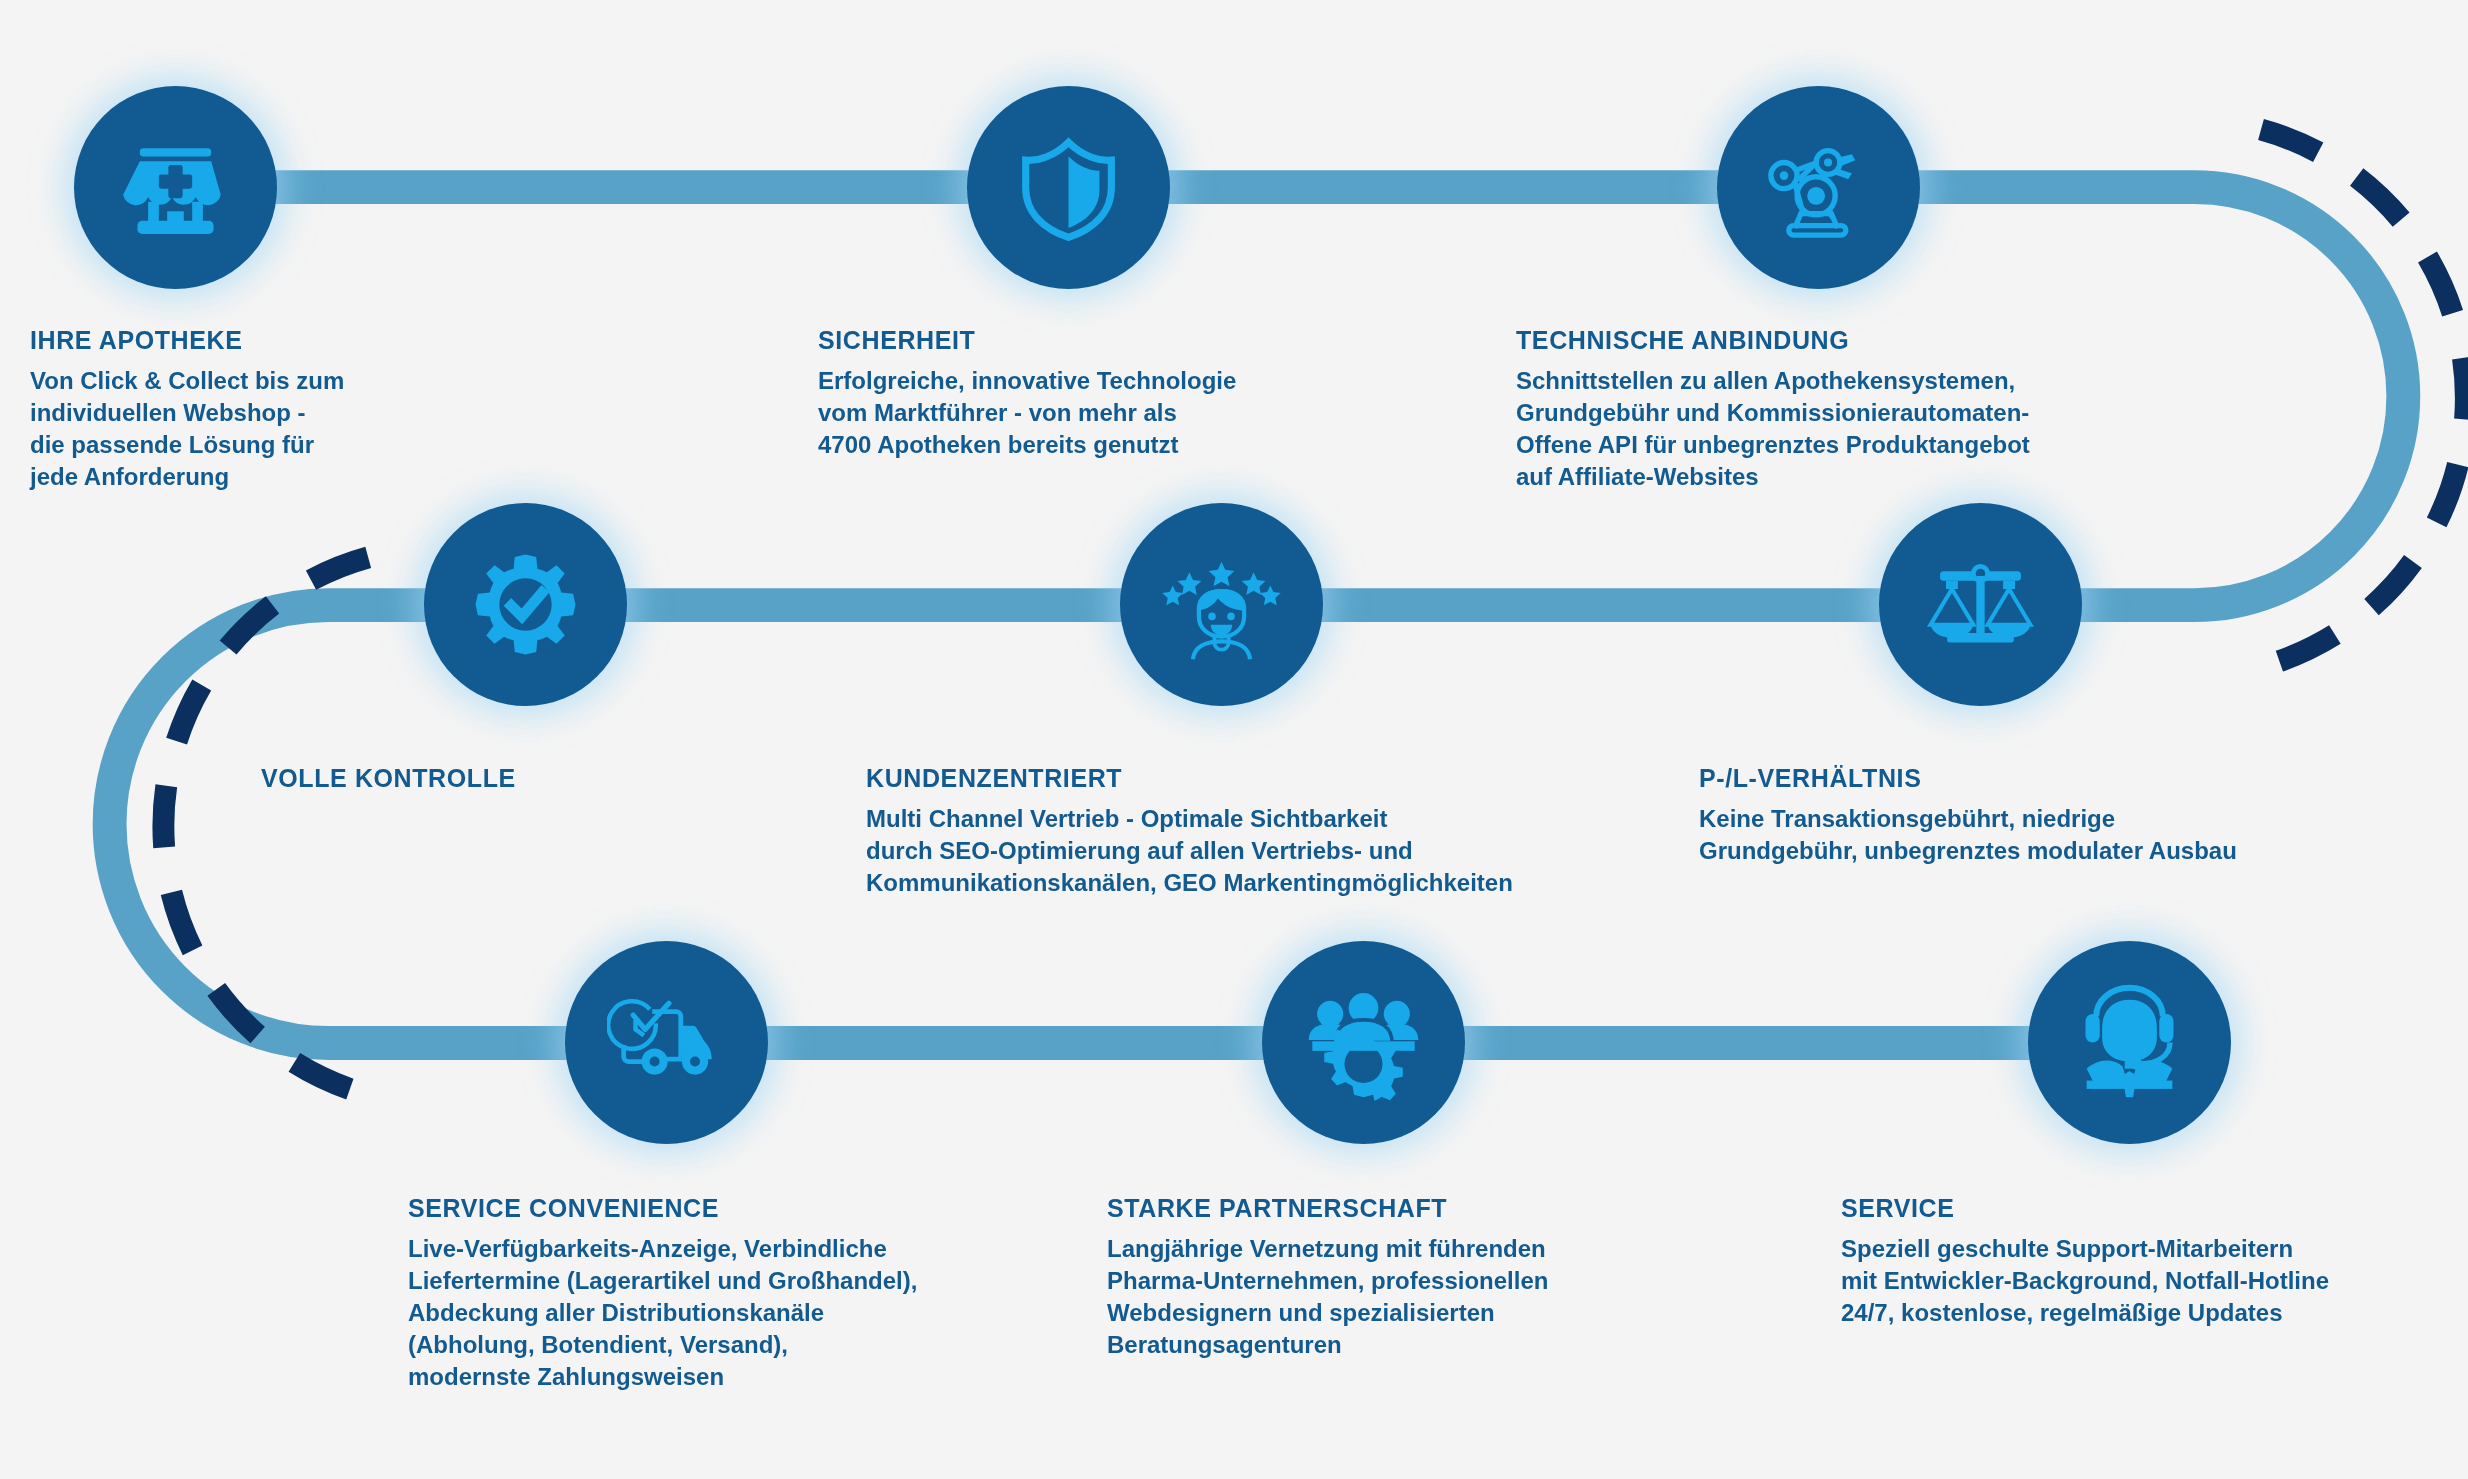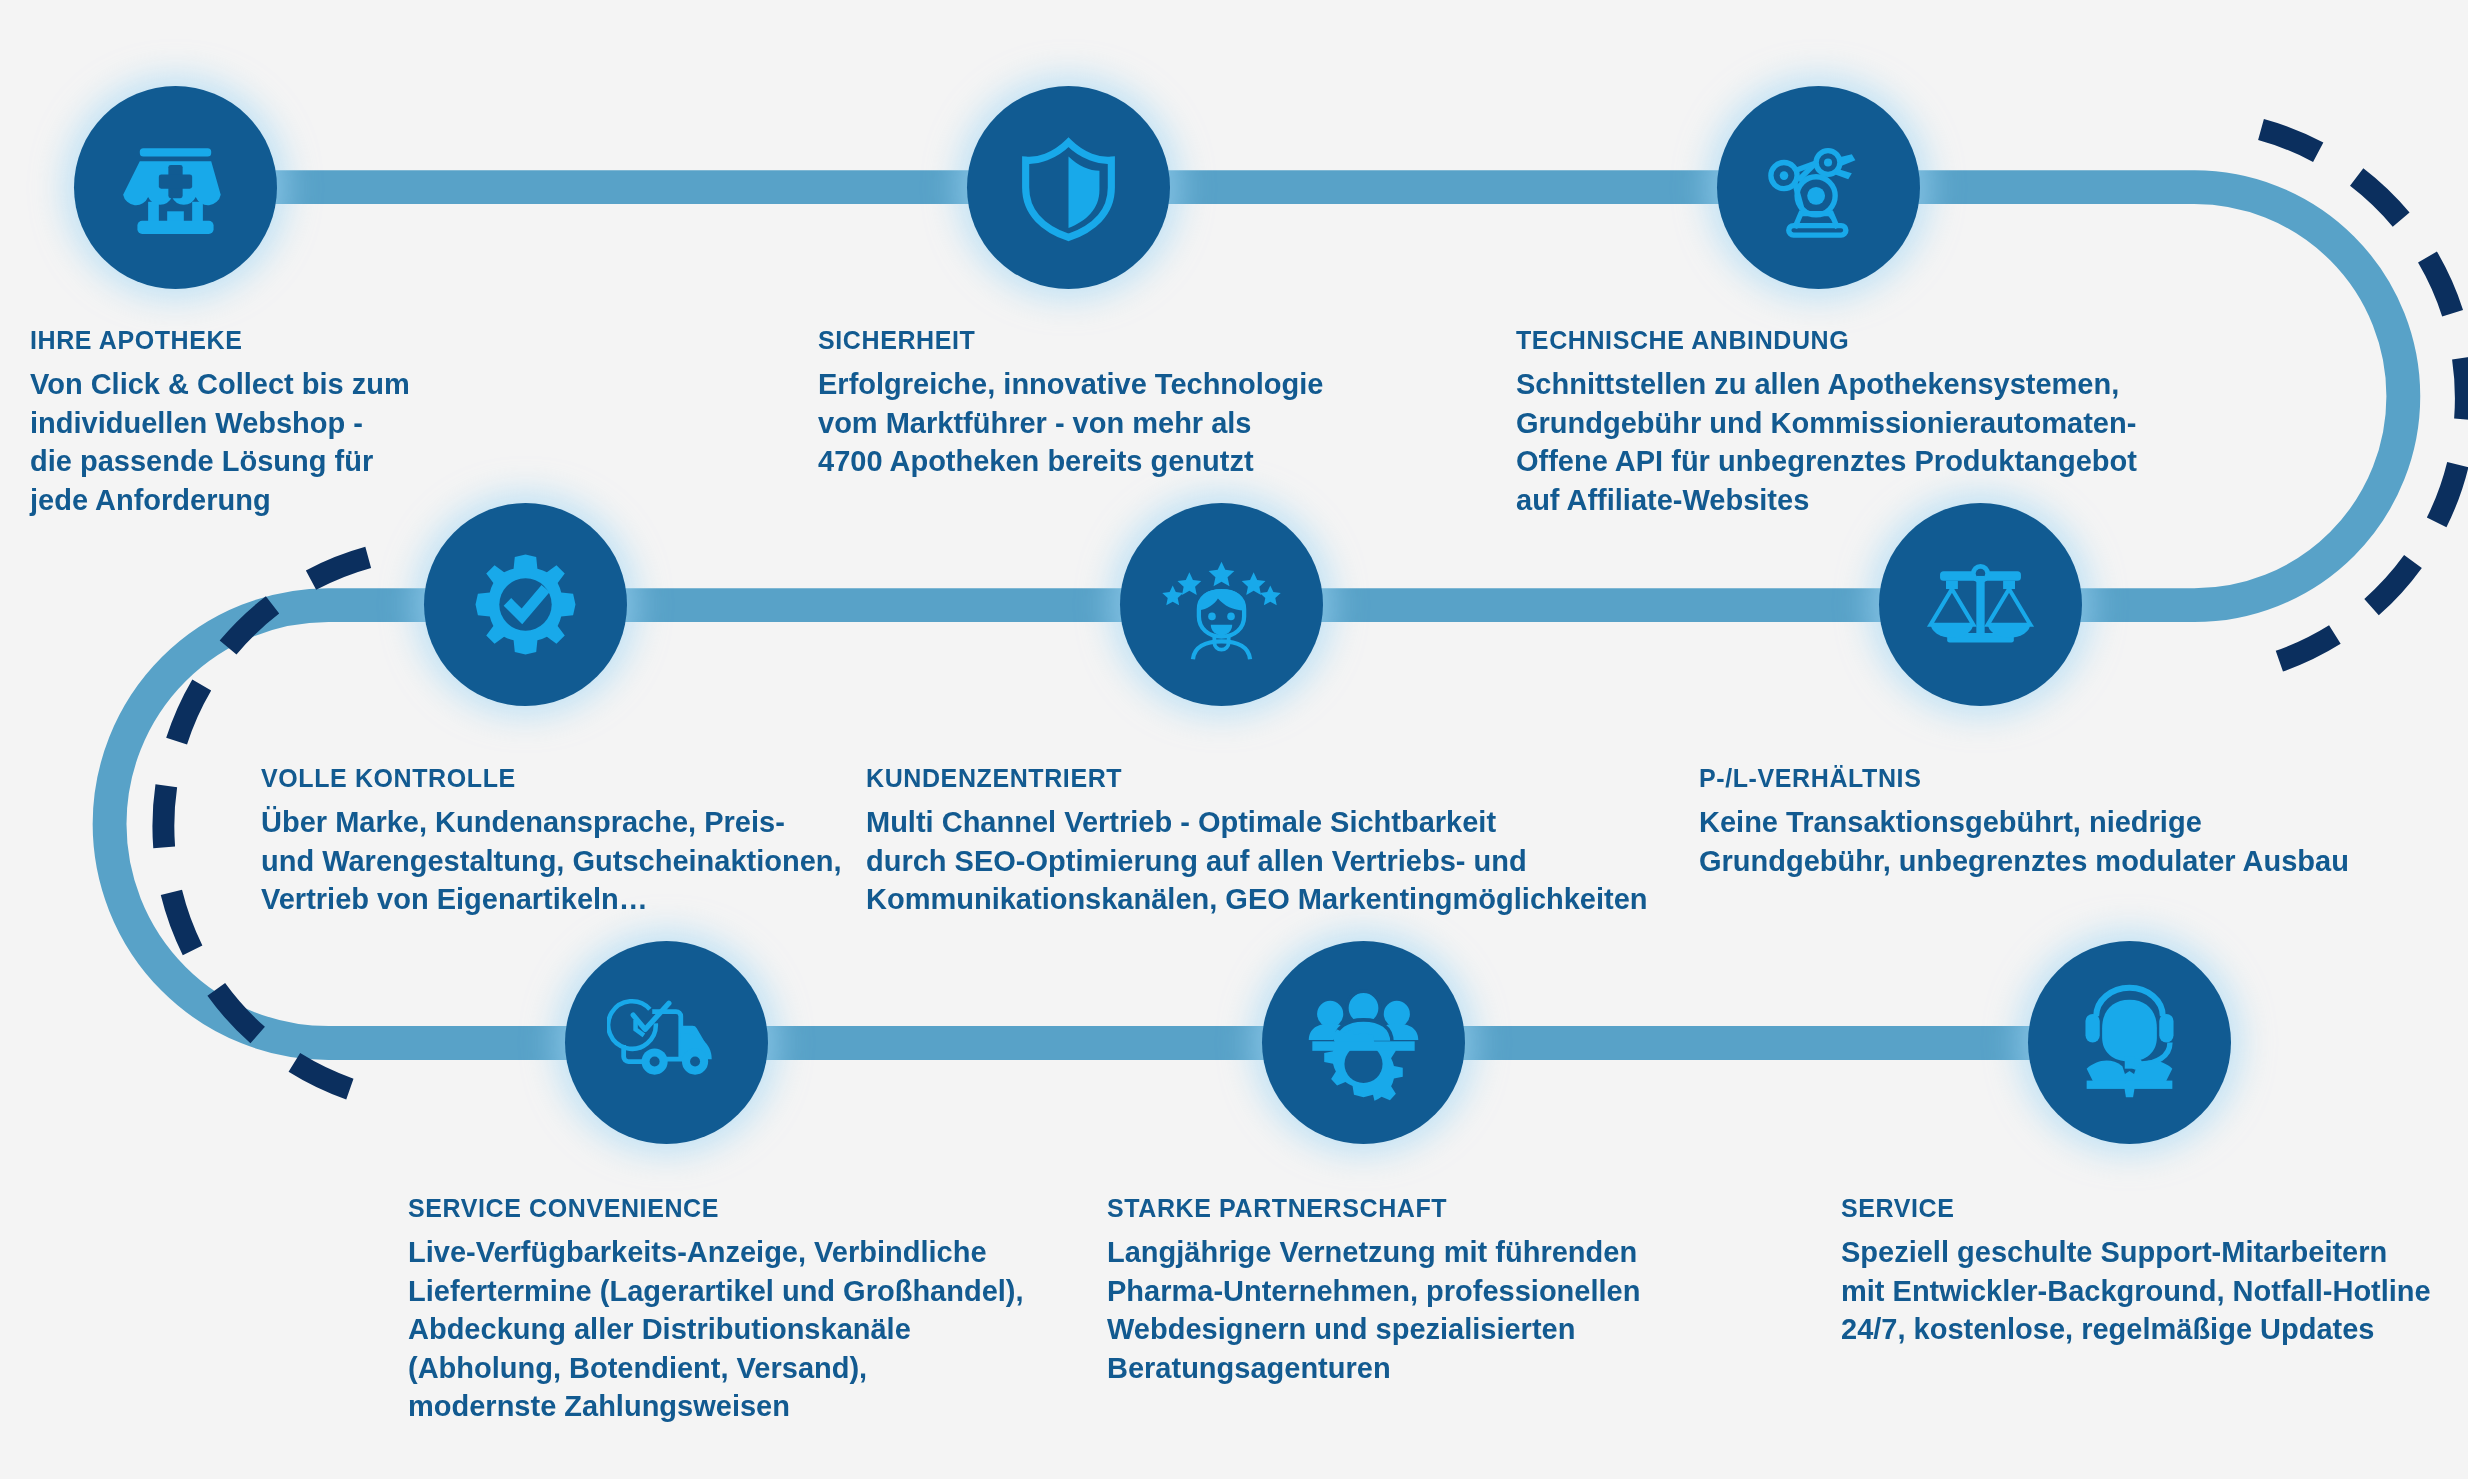--- a/index.html
+++ b/index.html
@@ -26,21 +26,21 @@
   .block{position:absolute;}
   .block .title{
     font-size:25px;
     font-weight:bold;
     letter-spacing:0.6px;
     color:#125a90;
     margin:0 0 10px 0;
     white-space:nowrap;
   }
   .block .desc{
-    font-size:29px;
+    font-size:24px;
     font-weight:bold;
     color:#125a90;
     line-height:1.33;
     margin:0;
     white-space:pre-line;
   }
 </style>
 </head>
 <body>
 
@@ -130,23 +130,20 @@
     <span>
       <svg viewBox="0 0 100 100">
         <path fill="#18a9ea" d="M50 8 l9 2 1 10 a31 31 0 0 1 8 3 l8 -6 7 7 -6 8 a31 31 0 0 1 3 8 l10 1 2 9 -2 9 -10 1 a31 31 0 0 1 -3 8 l6 8 -7 7 -8 -6 a31 31 0 0 1 -8 3 l-1 10 -9 2 -9 -2 -1 -10 a31 31 0 0 1 -8 -3 l-8 6 -7 -7 6 -8 a31 31 0 0 1 -3 -8 l-10 -1 -2 -9 2 -9 10 -1 a31 31 0 0 1 3 -8 l-6 -8 7 -7 8 6 a31 31 0 0 1 8 -3 l1 -10 z"></path>
         <circle cx="50" cy="50" r="22" fill="#115b92"></circle>
         <path d="M38 51 L47 60 L64 40" fill="none" stroke="#18a9ea" stroke-width="9" stroke-linecap="square"></path>
       </svg>
     </span>
   </div>
   <div class="block" style="left:261px;top:764px;width:617px;">
     <p class="title">VOLLE KONTROLLE</p>
-    <p class="desc">Über Marke, Kundenansprache, Preis-
-und Warengestaltung, Gutscheinaktionen,
-Vertrieb von Eigenartikeln…</p>
   </div>
 
   <div class="node" style="left:1120px;top:503px;">
     <span>
       <svg viewBox="0 0 100 100">
         <g fill="#18a9ea">
           <path d="M9 36 l2.6 5.6 6.2 .7 -4.6 4.2 1.2 6.1 -5.4 -3 -5.4 3 1.2 -6.1 -4.6 -4.2 6.2 -.7 z" transform="translate(0,-2)"></path>
           <path d="M25 23 l3 6.4 7 .8 -5.2 4.8 1.4 7 -6.2 -3.5 -6.2 3.5 1.4 -7 -5.2 -4.8 7 -.8 z" transform="translate(-2,0)"></path>
           <path d="M50 14 l3.2 6.9 7.6 .9 -5.7 5.2 1.6 7.6 -6.7 -3.8 -6.7 3.8 1.6 -7.6 -5.7 -5.2 7.6 -.9 z"></path>
           <path d="M75 23 l3 6.4 7 .8 -5.2 4.8 1.4 7 -6.2 -3.5 -6.2 3.5 1.4 -7 -5.2 -4.8 7 -.8 z" transform="translate(2,0)"></path>

